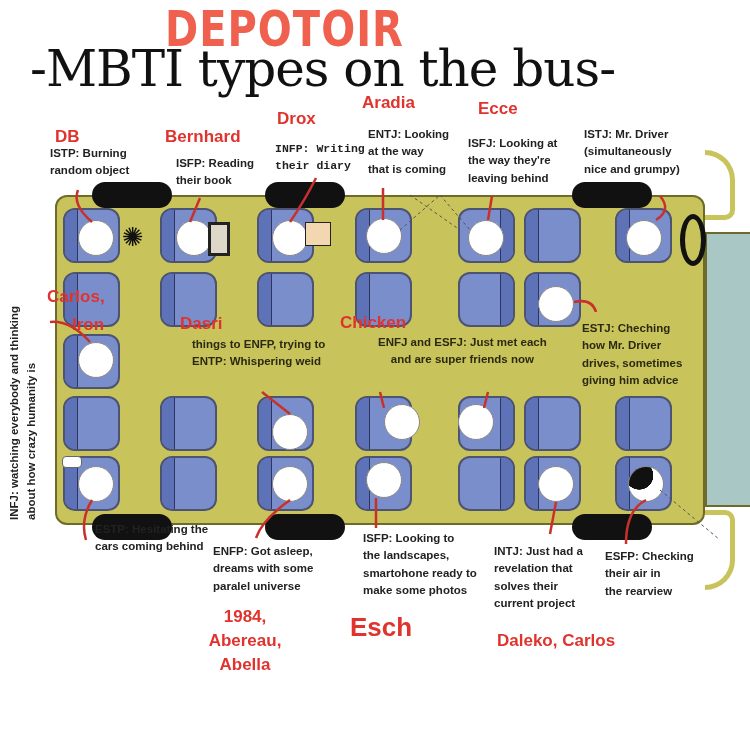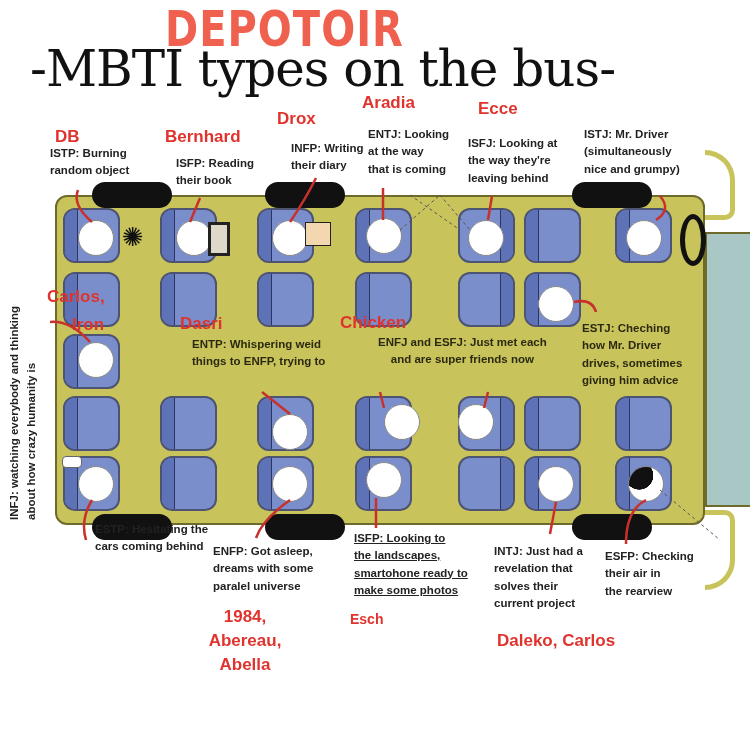--- a/index.html
+++ b/index.html
@@ -102,21 +102,21 @@
   <div>random object</div>
 </div>
 
 <div class="abs name" style="left:165px;top:126px;">Bernhard</div>
 <div class="abs cap" style="left:176px;top:155px;">
   <div>ISFP: Reading</div>
   <div>their book</div>
 </div>
 
 <div class="abs name" style="left:277px;top:108px;">Drox</div>
-<div class="abs cap" style="left:291px;top:140px;">
+<div class="abs cap" style="left:275px;top:140px;font-family:Liberation Mono, monospace;">
   <div>INFP: Writing</div>
   <div>their diary</div>
 </div>
 
 <div class="abs name" style="left:362px;top:92px;">Aradia</div>
 <div class="abs cap" style="left:368px;top:126px;">
   <div>ENTJ: Looking</div>
   <div>at the way</div>
   <div>that is coming</div>
 </div>
@@ -136,22 +136,22 @@
 
 <div class="abs vtext">
   <div>INFJ: watching everybody and thinking</div>
   <div>about how crazy humanity is</div>
 </div>
 <div class="abs name" style="left:47px;top:286px;">Carlos,</div>
 <div class="abs name" style="left:72px;top:314px;">Iron</div>
 
 <div class="abs name" style="left:180px;top:313px;">Dasri</div>
 <div class="abs cap cap-in" style="left:192px;top:336px;">
+  <div>things to ENFP, trying to</div>
   <div>ENTP: Whispering weid</div>
-  <div>things to ENFP, trying to</div>
 </div>
 
 <div class="abs name" style="left:340px;top:312px;">Chicken</div>
 <div class="abs cap cap-in" style="left:378px;top:334px;text-align:center;">
   <div>ENFJ and ESFJ: Just met each</div>
   <div>and are super friends now</div>
 </div>
 
 <div class="abs cap cap-in" style="left:582px;top:320px;">
   <div>ESTJ: Cheching</div>
@@ -169,27 +169,27 @@
   <div>ENFP: Got asleep,</div>
   <div>dreams with some</div>
   <div>paralel universe</div>
 </div>
 <div class="abs name" style="left:205px;top:605px;text-align:center;width:80px;line-height:1.4;">
   <div>1984,</div>
   <div>Abereau,</div>
   <div>Abella</div>
 </div>
 
-<div class="abs cap" style="left:354px;top:530px;text-decoration:underline;">
+<div class="abs cap" style="left:363px;top:530px;">
   <div>ISFP: Looking to</div>
   <div>the landscapes,</div>
   <div>smartohone ready to</div>
   <div>make some photos</div>
 </div>
-<div class="abs name" style="left:350px;top:611px;font-size:14px;">Esch</div>
+<div class="abs name" style="left:350px;top:611px;font-size:26px;">Esch</div>
 
 <div class="abs cap" style="left:494px;top:543px;">
   <div>INTJ: Just had a</div>
   <div>revelation that</div>
   <div>solves their</div>
   <div>current project</div>
 </div>
 <div class="abs name" style="left:497px;top:630px;">Daleko, Carlos</div>
 
 <div class="abs cap" style="left:605px;top:548px;">

